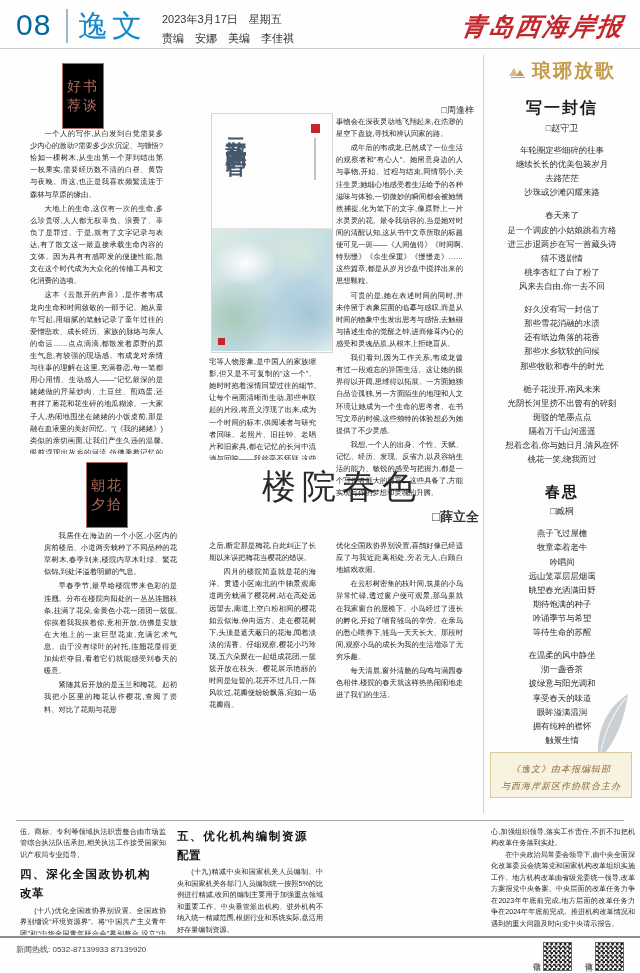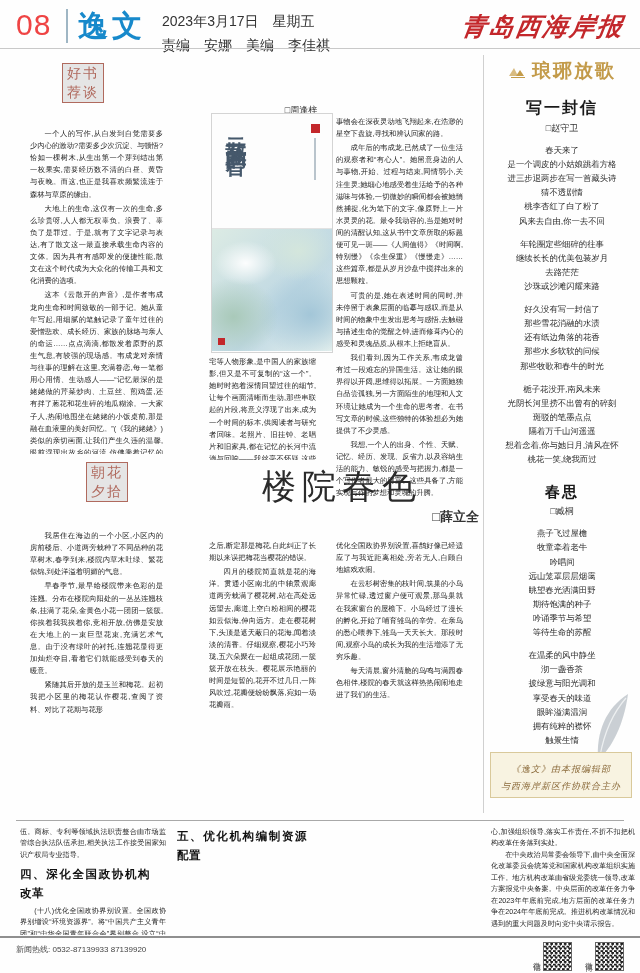--- a/index.html
+++ b/index.html
@@ -1,37 +1,37 @@
 <!DOCTYPE html>
 <html><head>
 <meta charset="utf-8">
 <style>
   html,body{margin:0;padding:0;background:#d9d9d5;}
   .page{position:relative;width:640px;height:973px;background:#fefefe;
         font-family:"Liberation Sans",sans-serif;color:#222;overflow:hidden;}
   
   .hdr{position:absolute;left:14px;top:6px;right:14px;height:38px;}
-  .pagenum{position:absolute;left:2px;top:2px;font-size:30px;letter-spacing:1px;color:#ef4444;}
+  .pagenum{position:absolute;left:2px;top:2px;font-size:30px;letter-spacing:1px;color:#0369a1;}
   .hdr-rule{position:absolute;left:52px;top:3px;width:2px;height:34px;background:#9fb6c4;}
-  .secname{position:absolute;left:64px;top:0;font-size:30px;font-weight:bold;color:#1789cb;letter-spacing:4px;}
-  .dateblk{position:absolute;left:148px;top:4px;font-size:14px;line-height:1.7;color:#333;}
+  .secname{position:absolute;left:64px;top:0;font-size:30px;font-weight:normal;color:#1789cb;letter-spacing:4px;}
+  .dateblk{position:absolute;left:148px;top:4px;font-size:11px;line-height:1.7;color:#333;}
   .masthead{position:absolute;right:2px;top:4px;font-size:25px;color:#c3272b;
             font-family:"DejaVu Serif",serif;font-weight:bold;font-style:italic;
             transform:skewX(-8deg);letter-spacing:2px;}
   .hdr-bottom{position:absolute;left:0;top:48px;width:100%;border-top:1px solid #c9c9c9;}
   
   .body-col{position:absolute;font-size:7.3px;line-height:1.66;text-align:justify;color:#252525;overflow:hidden;}
   .body-col p{margin:0 15px 2px 0;text-indent:2em;}
   .body-col p.noindent{text-indent:0;}
   
   .badge{position:absolute;border:1px solid #b06a5e;color:#b06a5e;text-align:center;
-         padding:0 4px;font-size:14px;line-height:1.35;letter-spacing:2px;background:#e5e5e5;}
+         padding:13px 4px;font-size:14px;line-height:1.35;letter-spacing:2px;background:#000000;}
   .main-title{position:absolute;left:128px;top:56px;width:346px;text-align:center;
               font-size:37px;font-weight:300;letter-spacing:3px;color:#2a2a2a;}
-  .main-author{position:absolute;left:128px;top:104px;width:346px;text-align:center;font-size:9px;color:#333;}
+  .main-author{position:absolute;left:128px;top:104px;width:346px;text-align:right;font-size:9px;color:#333;}
   
   .cover{position:absolute;left:211px;top:113px;width:120px;height:238px;border:1px solid #d4d4d4;background:#fdfdfd;}
   .cover-top{position:relative;height:114px;}
   .cover-title{position:absolute;left:10px;top:8px;writing-mode:vertical-rl;
                font-size:21px;font-weight:600;color:#45586b;letter-spacing:3px;
                font-family:"Liberation Serif",serif;}
   .cover-seal{position:absolute;right:12px;top:10px;width:9px;height:9px;background:#c3272b;}
   .cover-sidebar{position:absolute;right:16px;top:24px;width:2px;height:42px;background:#b9c4cc;}
   .cover-photo{position:relative;height:122px;border-top:1px solid #e2e2e2;background:
      radial-gradient(45px 32px at 28% 28%,rgba(255,255,255,.95),transparent 70%),
@@ -128,21 +128,21 @@
     <p>我想,一个人的出身、个性、天赋、记忆、经历、发现、反省力,以及容纳生活的能力、敏锐的感受与把握力,都是一个写作者最大的财富。这些具备了,方能实现写作的梦想和灵魂的升腾。</p>
   </div>
 
   <div class="badge" style="left:72px;top:462px;margin-left:14px;">
     <div>朝花</div>
     <div>夕拾</div>
   </div>
   <div class="second-title">楼院春色</div>
   <div class="second-author">□薛立全</div>
 
-  <div class="body-col" style="left:30px;top:530px;width:148px;height:292px;">
+  <div class="body-col" style="left:44px;top:530px;width:148px;height:292px;">
     <p>我居住在海边的一个小区,小区内的房前楼后、小道两旁栽种了不同品种的花草树木,春季到来,楼院内草木吐绿、繁花似锦,到处洋溢着明媚的气息。</p>
     <p>早春季节,最早给楼院带来色彩的是连翘。分布在楼院向阳处的一丛丛连翘枝条,挂满了花朵,金黄色小花一团团一簇簇,你挨着我我挨着你,竞相开放,仿佛是安放在大地上的一束巨型花束,充满艺术气息。由于没有绿叶的衬托,连翘花显得更加灿烂夺目,看着它们就能感受到春天的暖意。</p>
     <p>紧随其后开放的是玉兰和梅花。起初我把小区里的梅花认作樱花,查阅了资料、对比了花期与花形</p>
   </div>
   <div class="body-col" style="left:209px;top:540px;width:122px;height:282px;">
     <p class="noindent">之后,断定那是梅花,自此纠正了长期以来误把梅花当樱花的错误。</p>
     <p>四月的楼院简直就是花的海洋。贯通小区南北的中轴景观廊道两旁栽满了樱花树,站在高处远远望去,廊道上空白粉相间的樱花如云似海,伸向远方。走在樱花树下,头顶是遮天蔽日的花海,闻着淡淡的清香。仔细观察,樱花小巧玲珑,五六朵聚在一起组成花团,一簇簇开放在枝头。樱花展示艳丽的时间是短暂的,花开不过几日,一阵风吹过,花瓣便纷纷飘落,宛如一场花瓣雨。</p>
   </div>
   <div class="body-col" style="left:336px;top:540px;width:142px;height:282px;">
     <p class="noindent">优化全国政协界别设置,喜鹊好像已经适应了与我近距离相处,旁若无人,自顾自地嬉戏欢闹。</p>
@@ -157,30 +157,30 @@
       <svg width="20" height="16" viewBox="0 0 20 16">
         <path d="M1 13 L6 5 L10 13 Z" fill="#d8bb80"></path>
         <path d="M8 13 L12 7 L16 13 Z" fill="#c39b4a"></path>
         <path d="M3 14.5 H17" stroke="#c39b4a" stroke-width="1" fill="none"></path>
       </svg>
       <span>琅琊放歌</span>
     </div>
 
     <div class="poem-title">写一封信</div>
     <div class="poem-author">□赵守卫</div>
+    <div class="stanza">年轮圈定些细碎的往事
+继续长长的优美包装岁月
+去路茫茫
+沙珠或沙滩闪耀来路</div>
     <div class="stanza">春天来了
 是一个调皮的小姑娘跳着方格
 进三步退两步在写一首藏头诗
 猜不透剧情
 桃李杏红了白了粉了
 风来去自由,你一去不回</div>
-    <div class="stanza">年轮圈定些细碎的往事
-继续长长的优美包装岁月
-去路茫茫
-沙珠或沙滩闪耀来路</div>
     <div class="stanza">好久没有写一封信了
 那些雪花消融的水渍
 还有纸边角落的花香
 那些水乡软软的问候
 那些牧歌和春牛的时光</div>
     <div class="stanza">栀子花没开,南风未来
 光阴长河里捞不出曾有的碎刻
 斑驳的笔墨点点
 隔着万千山河遥遥
 想着念着,你与她日月,清风在怀
@@ -220,20 +220,21 @@
 
   <div class="news-rule"></div>
 
   <div class="news-col" style="left:20px;">
     <p class="noindent">伍。商标、专利等领域执法职责整合由市场监管综合执法队伍承担,相关执法工作接受国家知识产权局专业指导。</p>
     <div class="news-hd">四、深化全国政协机构改革</div>
     <p>(十八)优化全国政协界别设置。全国政协界别增设“环境资源界”。将“中国共产主义青年团”和“中华全国青年联合会”界别整合,设立“中国共产主义青年团和中华全国青年联合会”界别。</p>
   </div>
   <div class="news-col" style="left:177px;">
     <div class="news-hd" style="margin-top:0;">五、优化机构编制资源配置</div>
+    <p>(十九)精减中央和国家机关人员编制。中央和国家机关各部门人员编制统一按照5%的比例进行精减,收回的编制主要用于加强重点领域和重要工作。中央垂管派出机构、驻外机构不纳入统一精减范围,根据行业和系统实际,盘活用好存量编制资源。</p>
   </div>
   <div class="news-col" style="left:491px;width:144px;">
     <p class="noindent">心,加强组织领导,落实工作责任,不折不扣把机构改革任务落到实处。</p>
     <p>在中央政治局常委会领导下,由中央全面深化改革委员会统筹党和国家机构改革组织实施工作。地方机构改革由省级党委统一领导,改革方案报党中央备案。中央层面的改革任务力争在2023年年底前完成,地方层面的改革任务力争在2024年年底前完成。推进机构改革情况和遇到的重大问题及时向党中央请示报告。</p>
   </div>
 
   <div class="foot-rule"></div>
   <div class="footer">
     <div class="row">
       <span>新闻热线: 0532-87139933 87139920</span>

